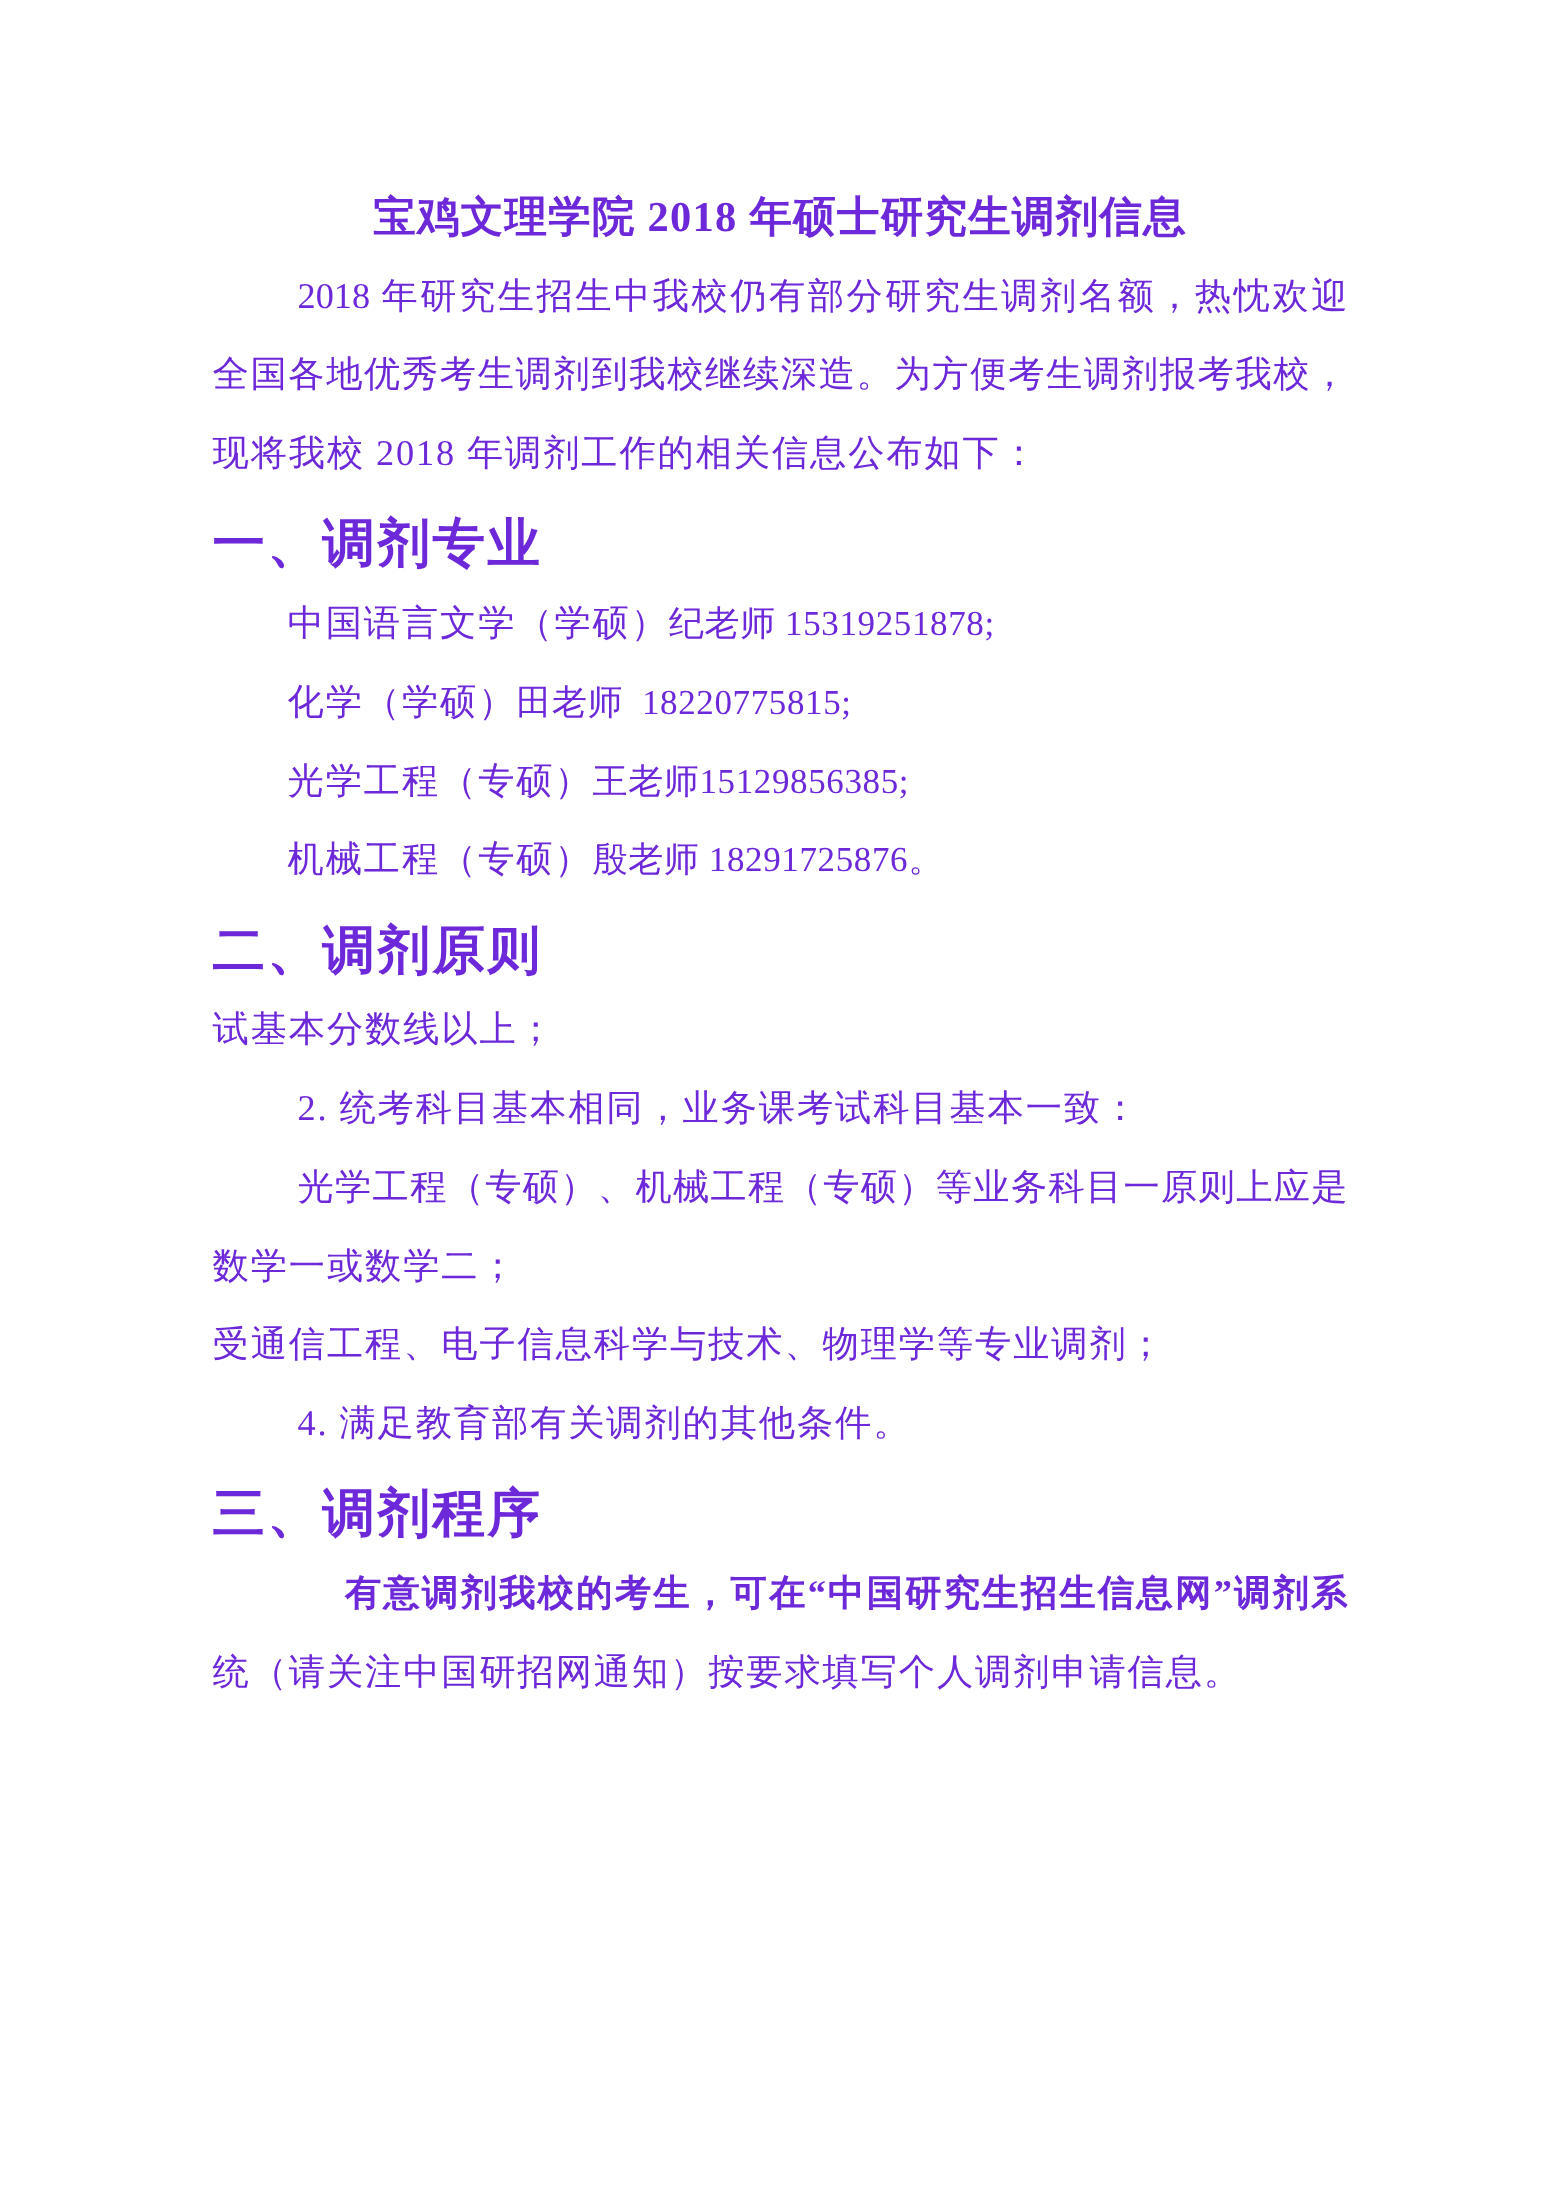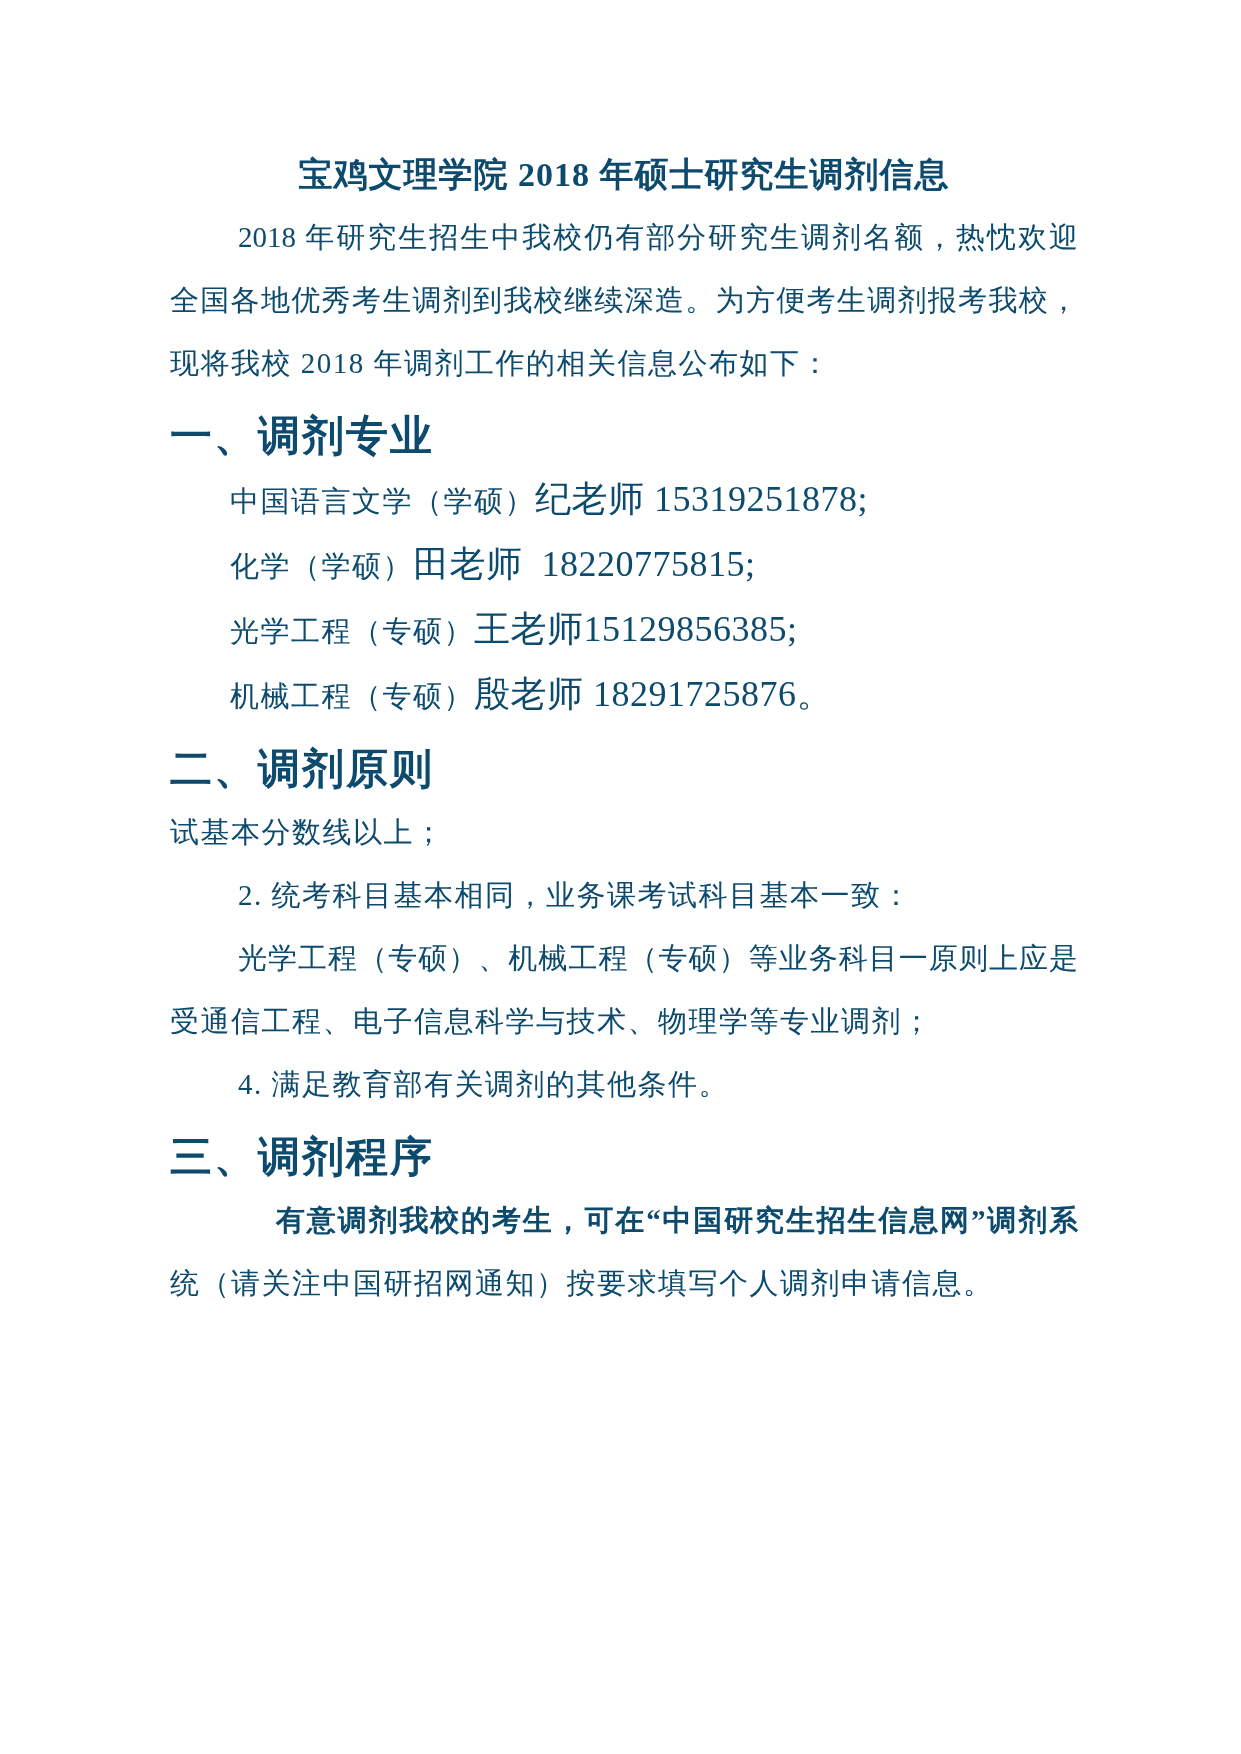--- a/index.html
+++ b/index.html
@@ -5,21 +5,21 @@
   html, body {
     margin: 0;
     padding: 0;
     background: #ffffff;
   }
   .page {
     position: relative;
     width: 1241px;
     height: 1754px;
     background: #ffffff;
-    color: #0c4a6e;
+    color: #6d28d9;
     font-family: "Liberation Serif", "DejaVu Serif", serif;
     overflow: hidden;
   }
   .content {
     padding: 143px 163px 0 170px;
   }
   .doc-title {
     margin: 0;
     font-size: 34px;
     font-weight: bold;
@@ -48,21 +48,21 @@
     font-family: Liberation Serif, serif;
     font-size: 42px;
     font-weight: bold;
     line-height: 63px;
     letter-spacing: 2px;
     white-space: nowrap;
   }
   .major { letter-spacing: 1.5px; }
   .contact {
     letter-spacing: 0.5px;
-    font-size: 36px;
+    font-size: 28px;
     white-space: pre;
   }
 </style>
 </head>
 <body>
 
 <div class="page">
   <div class="content">
 
     <h1 class="doc-title">宝鸡文理学院 2018 年硕士研究生调剂信息</h1>
@@ -76,20 +76,21 @@
     <p class="line indent-item"><span class="major">中国语言文学（学硕）</span><span class="contact">纪老师 15319251878;</span></p>
     <p class="line indent-item"><span class="major">化学（学硕）</span><span class="contact">田老师  18220775815;</span></p>
     <p class="line indent-item"><span class="major">光学工程（专硕）</span><span class="contact">王老师15129856385;</span></p>
     <p class="line indent-item"><span class="major">机械工程（专硕）</span><span class="contact">殷老师 18291725876。</span></p>
 
     <h2 class="sec-heading">二、调剂原则</h2>
 
     <p class="line">试基本分数线以上；</p>
     <p class="line indent-std">2. 统考科目基本相同，业务课考试科目基本一致：</p>
     <p class="line fill indent-std">光学工程（专硕）、机械工程（专硕）等业务科目一原则上应是</p>
+    <p class="line">数学一或数学二；</p>
     <p class="line">受通信工程、电子信息科学与技术、物理学等专业调剂；</p>
     <p class="line indent-std">4. 满足教育部有关调剂的其他条件。</p>
 
     <h2 class="sec-heading">三、调剂程序</h2>
 
     <p class="line fill indent-deep">有意调剂我校的考生，可在“中国研究生招生信息网”调剂系</p>
     <p class="line">统（请关注中国研招网通知）按要求填写个人调剂申请信息。</p>
 
 
   </div>

